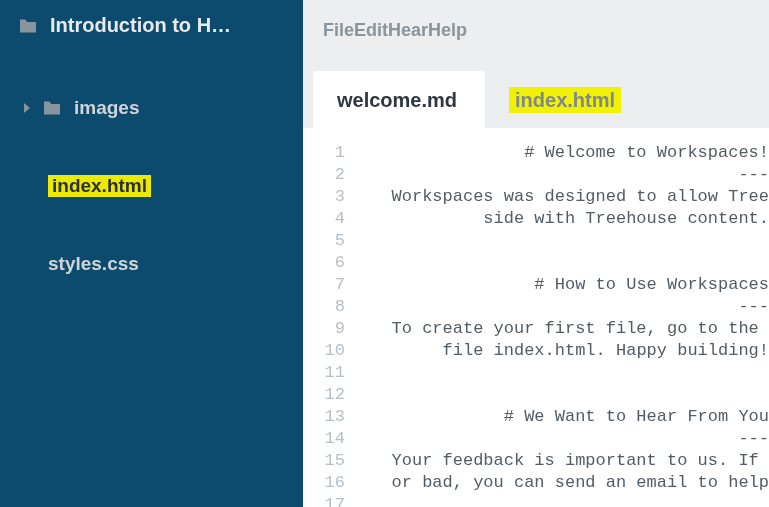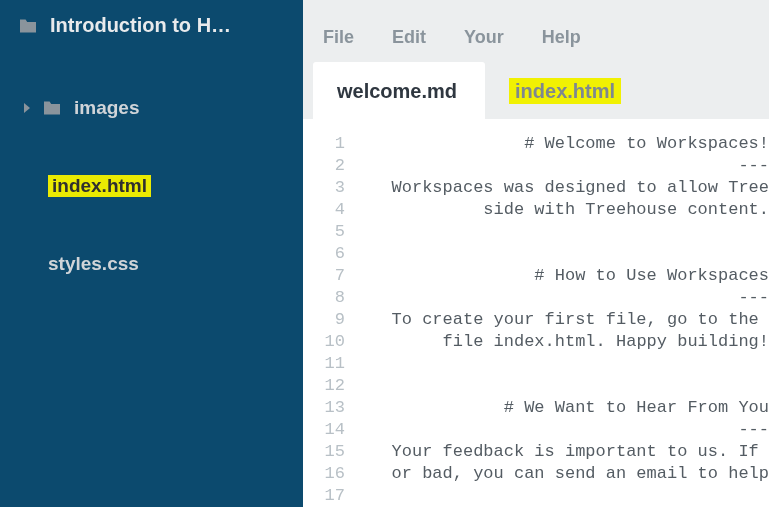--- a/index.html
+++ b/index.html
@@ -49,41 +49,41 @@
 }
 .main {
   flex: 1;
   display: flex;
   flex-direction: column;
   background: #eceeef;
   min-width: 0;
 }
 .menubar {
   display: flex;
-  gap: 38px;
-  padding: 27px 20px 14px 20px;
+  padding: 20px 20px 14px 20px;
   font-size: 18px;
   font-weight: 700;
   color: #8a949c;
 }
 .menubar span { cursor: pointer; }
 .tabbar {
   display: flex;
   padding-left: 10px;
   background: #eceeef;
 }
 .tab {
   padding: 18px 28px 16px 24px;
   font-size: 20px;
   font-weight: 700;
   color: #7e8890;
   cursor: pointer;
   background: #eceeef;
   border-top-left-radius: 3px;
   border-top-right-radius: 3px;
+  margin-top: 16px;
 }
 .tab.active {
   background: #ffffff;
   color: #2f3740;
 }
 .tab .hl-tab {
   background: #f1f102;
   color: #7e8890;
   padding: 2px 6px;
 }
@@ -142,21 +142,21 @@
 
   <div class="tree-item tree-file">
     <span>styles.css</span>
   </div>
 </div>
 
 <div class="main">
   <div class="menubar">
     <span>File</span>
     <span>Edit</span>
-    <span>Your</span>
+    <span>Hear</span>
     <span>Help</span>
   </div>
 
   <div class="tabbar">
     <div class="tab active">
       <span>welcome.md</span>
     </div>
     <div class="tab">
       <span class="hl-tab">index.html</span>
     </div>

